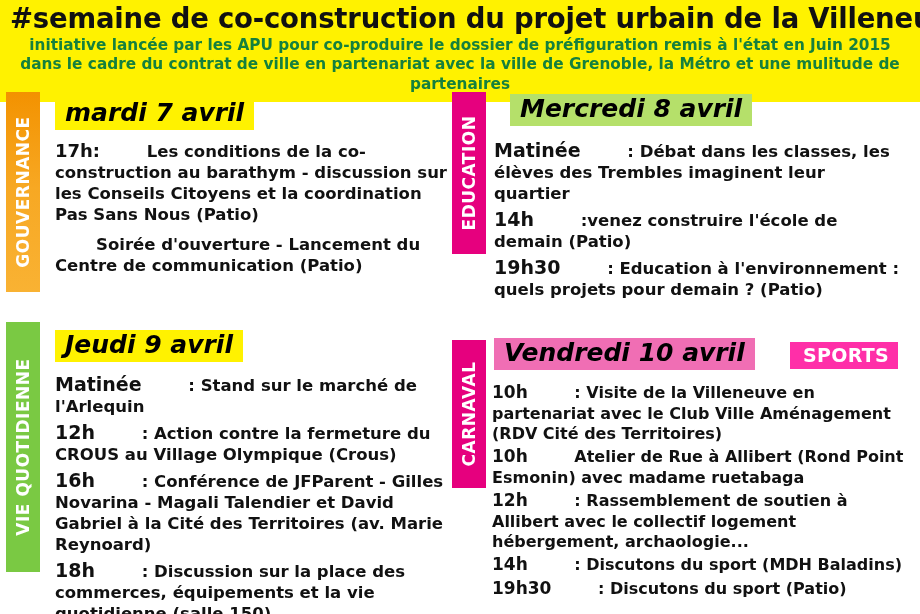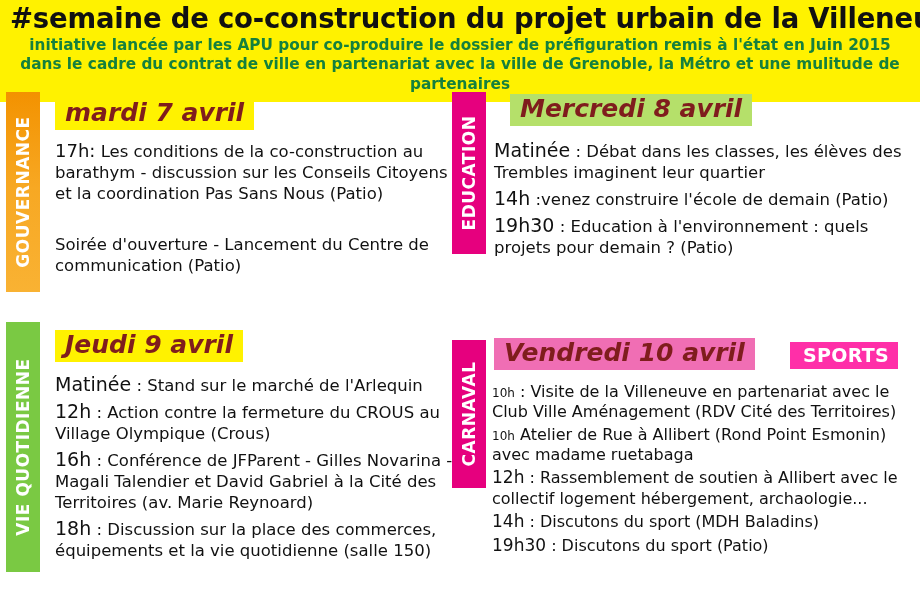--- a/index.html
+++ b/index.html
@@ -87,21 +87,21 @@
     font-size: 17px;
   }
 
   
   .day-title {
     position: absolute;
     font-family: "DejaVu Sans", sans-serif;
     font-weight: bold;
     font-style: italic;
     font-size: 25px;
-    color: #7f1d1d;
+    color: #000000;
     white-space: nowrap;
     padding: 1px 10px 3px 10px;
     line-height: 1.12;
   }
   .hl-yellow { background: #fff200; }
   .hl-green  { background: #b5e06a; }
   .hl-pink   { background: #f06eb4; font-style: italic; }
 
   #day-mardi    { left: 55px;  top: 98px;  }
   #day-mercredi { left: 510px; top: 94px;  }
@@ -124,36 +124,37 @@
   .block {
     position: absolute;
     font-family: "DejaVu Sans", sans-serif;
     color: #111111;
   }
   .evt {
     line-height: 1.27;
     margin-bottom: 2px;
   }
   .evt .t {
-    font-weight: normal;
+    font-weight: bold;
   }
   .evt .d {
-    font-weight: normal;
+    font-weight: bold;
+    margin-left: 41px;
   }
 
   #blk-mardi    { left: 55px;  top: 140px; width: 400px; font-size: 16.5px; }
   #blk-mardi2   { left: 55px;  top: 235px; width: 400px; font-size: 16.5px; }
   #blk-mercredi { left: 494px; top: 138px; width: 410px; font-size: 16.5px; }
   #blk-jeudi    { left: 55px;  top: 372px; width: 410px; font-size: 16.5px; }
   #blk-vendredi { left: 492px; top: 382px; width: 420px; font-size: 16px; }
 
   #blk-mardi .evt .t    { font-size: 18px; }
   #blk-mercredi .evt .t { font-size: 19px; }
   #blk-jeudi .evt .t    { font-size: 19px; }
-  #blk-vendredi .evt .t { font-size: 12px; }
+  #blk-vendredi .evt .t { font-size: 17px; }
 
   .evt-sm { font-size: 16px; }
   .evt-sm .t { font-size: 17px !important; }
 </style>
 </head>
 <body>
 
 <div id="page">
 
   <div class="header">

